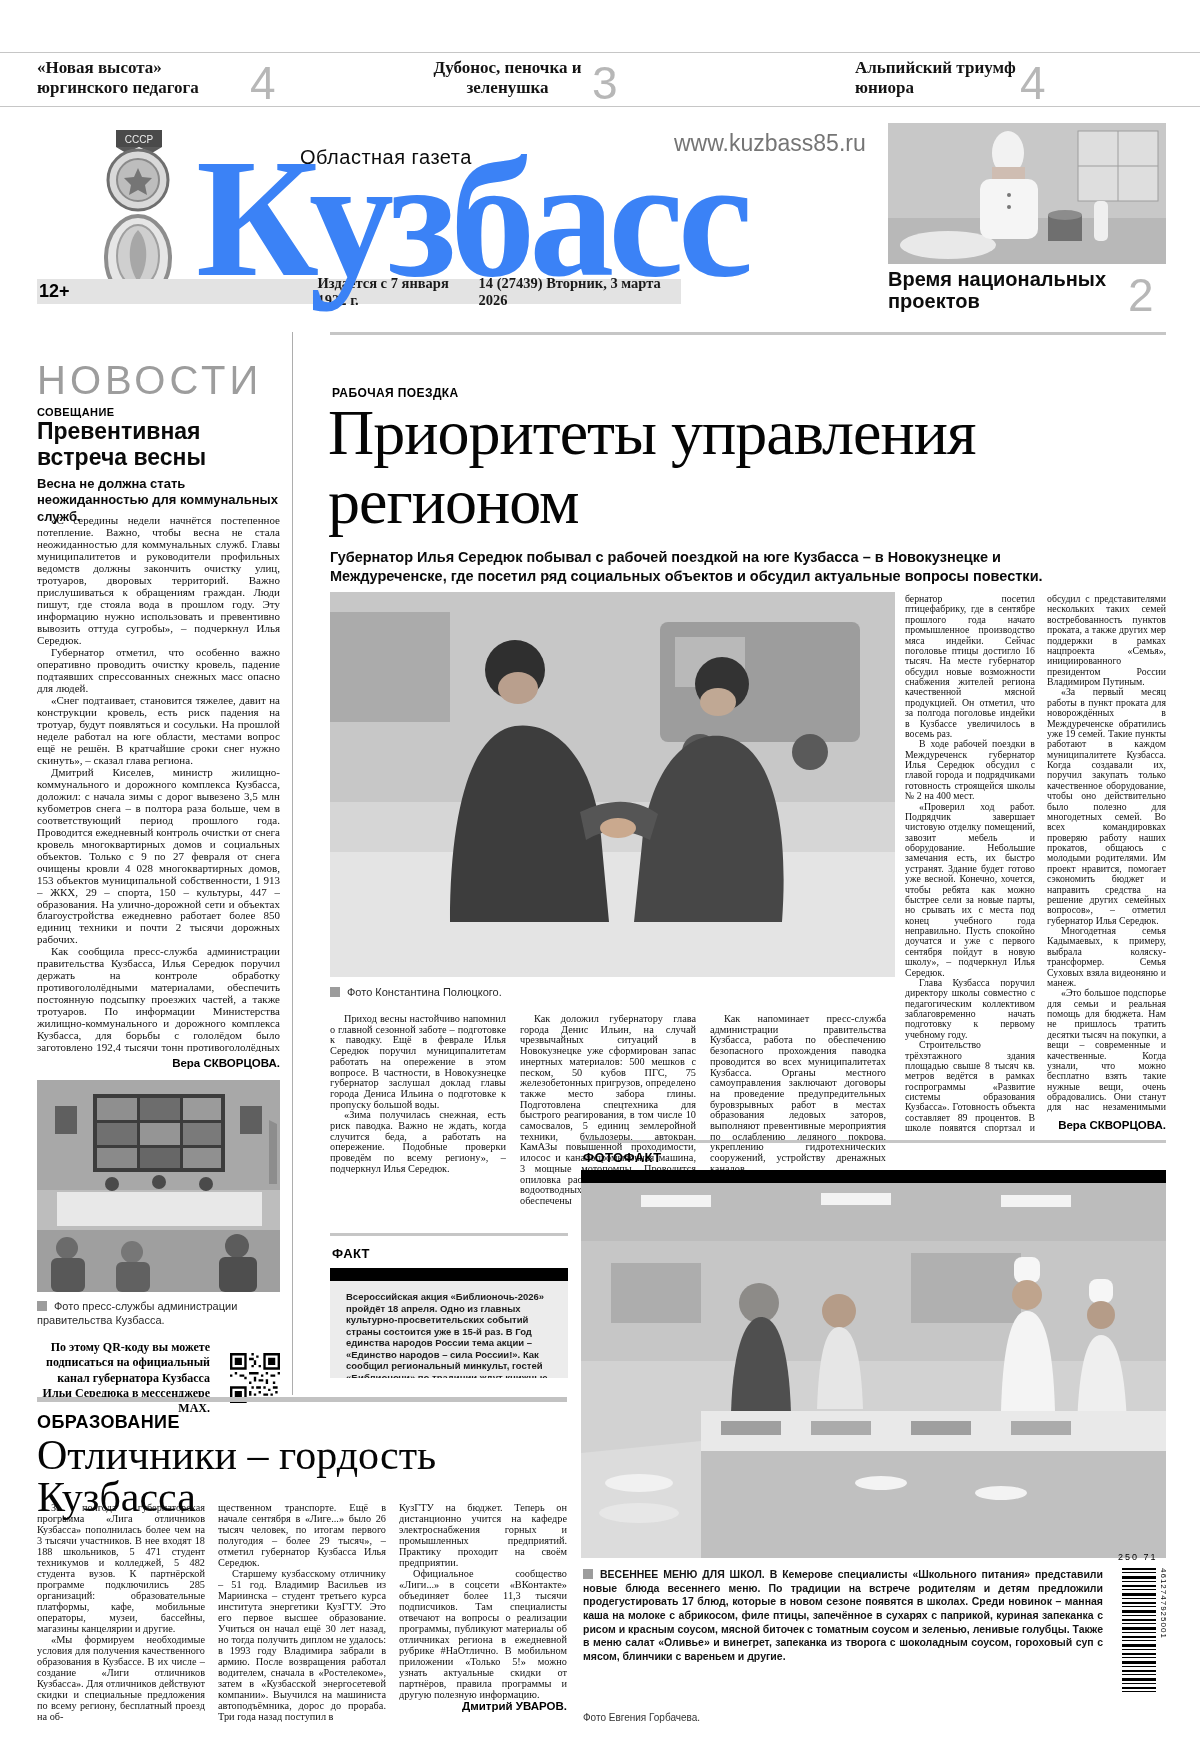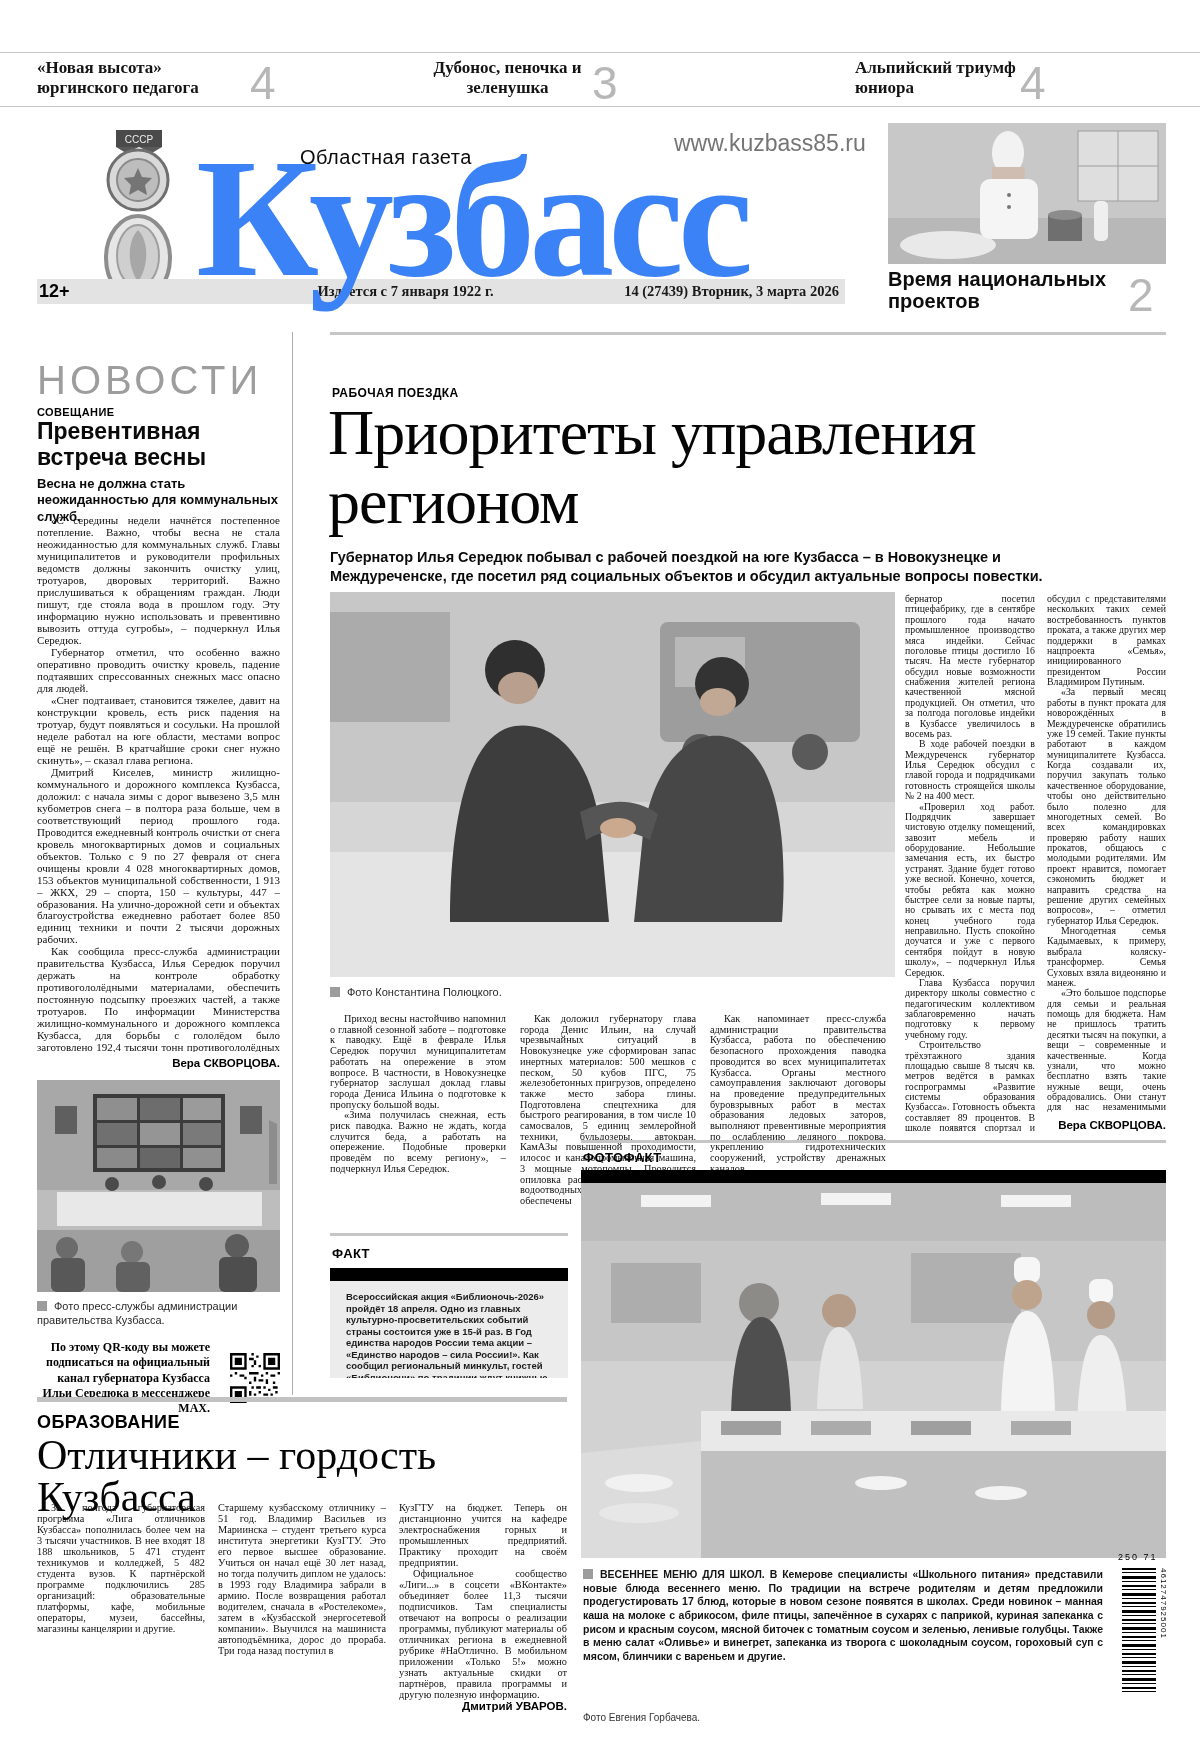--- a/index.html
+++ b/index.html
@@ -81,21 +81,21 @@
       <ellipse cx="50" cy="44" rx="21" ry="31" fill="#cfcfcf" stroke="#9f9f9f" stroke-width="2"></ellipse>
       <path d="M50 18 c10 10 12 34 0 52 c-12 -18 -10 -42 0 -52z" fill="#a7a7a7"></path>
       <circle cx="50" cy="82" r="6" fill="#bdbdbd" stroke="#8d8d8d" stroke-width="2"></circle>
     </svg>
   </div>
 
   <div class="abs edition" style="left:300px;top:131px;">Областная газета</div>
   <div class="abs site" style="left:674px;top:130px;">www.kuzbass85.ru</div>
   <div class="abs mast-title" style="left:196px;top:142px;">Кузбасс</div>
 
-  <div class="abs datebar" style="left:37px;top:279px;width:808px;height:25px;">
+  <div class="abs datebar" style="left:37px;top:279px;width:644px;height:25px;">
     <span class="age" style="margin-left:2px;">12+</span>
     <span class="dateline" style="margin-left:248px;">Издается с 7 января 1922 г.</span>
     <span class="dateline" style="margin-left:auto;margin-right:6px;">14 (27439) Вторник, 3 марта 2026</span>
   </div>
 
   <div class="abs photo" style="left:888px;top:123px;width:278px;height:141px;">
     <svg width="278" height="141" viewBox="0 0 278 141">
       <rect width="278" height="141" fill="#c8c8c8"></rect>
       <rect x="190" y="8" width="80" height="70" fill="#dedede" stroke="#9e9e9e"></rect>
       <line x1="230" y1="8" x2="230" y2="78" stroke="#9e9e9e"></line>
@@ -287,22 +287,24 @@
     <div class="bc-stripes"></div>
     <div class="bc-num">4612747925001</div>
   </div>
 
   <div class="abs" style="left:37px;top:1397px;width:530px;height:5px;background:#c2c2c2;"></div>
   <div class="abs kicker" style="left:37px;top:1412px;font-size:18px;">ОБРАЗОВАНИЕ</div>
   <div class="abs edu-head" style="left:37px;top:1434px;width:530px;">Отличники – гордость Кузбасса</div>
 
   <div class="abs colbox ecol" style="left:37px;top:1502px;width:168px;height:228px;">
       <p class="para">За полгода губернаторская программа «Лига отличников Кузбасса» пополнилась более чем на 3 тысячи участников. В нее входят 18 188 школьников, 5 471 студент техникумов и колледжей, 5 482 студента вузов. К партнёрской программе подключились 285 организаций: образовательные платформы, кафе, мобильные операторы, музеи, бассейны, магазины канцелярии и другие.</p>
+      <p class="para">«Мы формируем необходимые условия для получения качественного образования в Кузбассе. В их числе – создание «Лиги отличников Кузбасса». Для отличников действуют скидки и специальные предложения по всему региону, бесплатный проезд на об-</p>
     </div>
   <div class="abs colbox ecol cont" style="left:218px;top:1502px;width:168px;height:228px;">
+      <p class="para">щественном транспорте. Ещё в начале сентября в «Лиге...» было 26 тысяч человек, по итогам первого полугодия – более 29 тысяч», – отметил губернатор Кузбасса Илья Середюк.</p>
       <p class="para">Старшему кузбасскому отличнику – 51 год. Владимир Васильев из Мариинска – студент третьего курса института энергетики КузГТУ. Это его первое высшее образование. Учиться он начал ещё 30 лет назад, но тогда получить диплом не удалось: в 1993 году Владимира забрали в армию. После возвращения работал водителем, сначала в «Ростелекоме», затем в «Кузбасской энергосетевой компании». Выучился на машиниста автоподъёмника, дорос до прораба. Три года назад поступил в</p>
     </div>
   <div class="abs colbox ecol cont" style="left:399px;top:1502px;width:168px;height:200px;">
       <p class="para">КузГТУ на бюджет. Теперь он дистанционно учится на кафедре электроснабжения горных и промышленных предприятий. Практику проходит на своём предприятии.</p>
       <p class="para">Официальное сообщество «Лиги...» в соцсети «ВКонтакте» объединяет более 11,3 тысячи подписчиков. Там специалисты отвечают на вопросы о реализации программы, публикуют материалы об отличниках региона в ежедневной рубрике #НаОтлично. В мобильном приложении «Только 5!» можно узнать актуальные скидки от партнёров, правила программы и другую полезную информацию.</p>
     </div>
   <div class="abs byline" style="left:399px;top:1700px;width:168px;">Дмитрий УВАРОВ.</div>
 
 </div>
 

